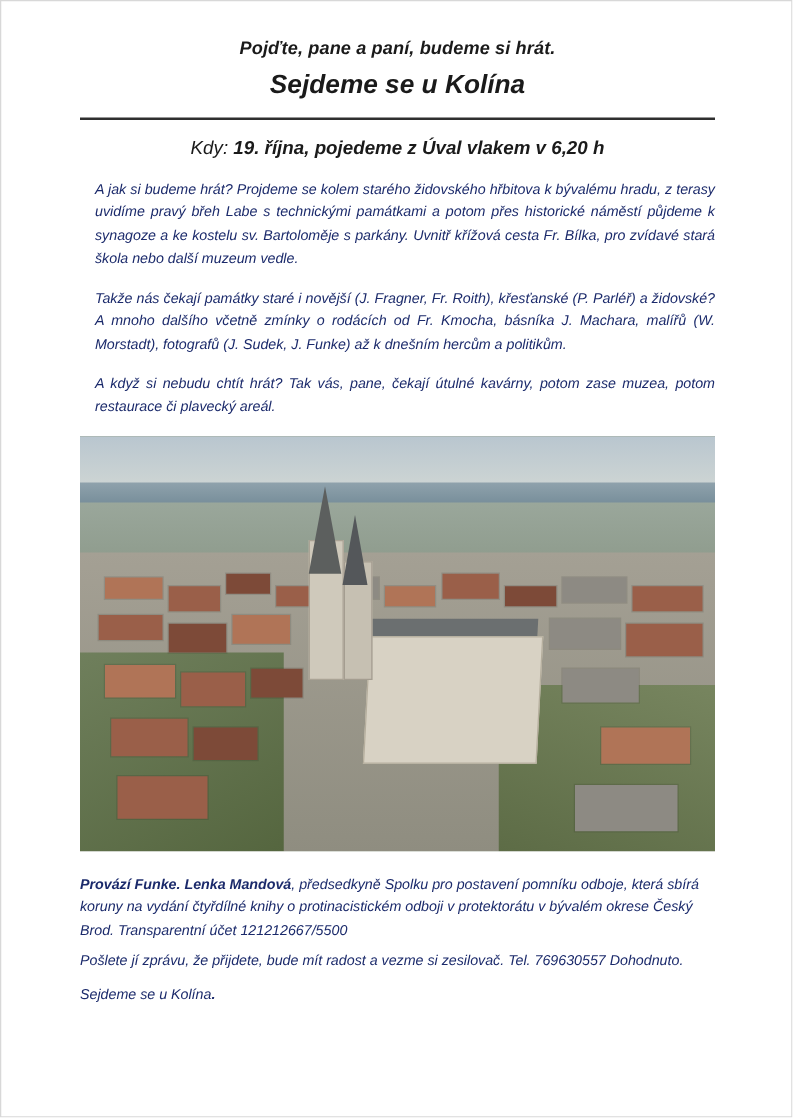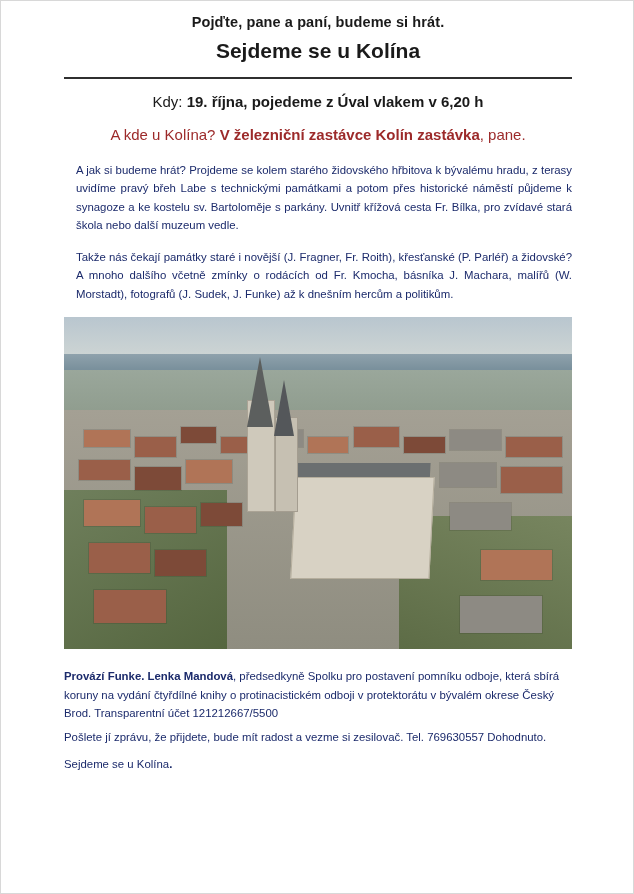--- a/index.html
+++ b/index.html
@@ -15,22 +15,23 @@
     width: 634px;
     height: 894px;
     background: #ffffff;
     box-sizing: border-box;
     overflow: hidden;
     border: 1px solid #d8d8d8;
   }
   .content {
     position: absolute;
     left: 63px;
-    top: 13px;
+    top: 30px;
     width: 508px;
+    font-style: italic;
   }
 
   .title-block {
     text-align: center;
   }
   .kicker {
     font-size: 14.5px;
     font-weight: bold;
     color: #1a1a1a;
     margin-bottom: 9px;
@@ -203,26 +204,24 @@
       <div class="kicker">Pojďte, pane a paní, budeme si hrát.</div>
       <div class="headline">Sejdeme se u Kolína</div>
     </div>
 
     <hr class="rule">
 
     <div class="line-when">
       <span>Kdy: </span><span class="bold">19. října, pojedeme z Úval vlakem v 6,20 h</span>
     </div>
 
-    <div class="line-where">
-      <span>A kde u Kolína? </span><span class="strong">V železniční zastávce Kolín zastávka</span><span>, pane.</span>
-    </div>
 
     <p class="para">A jak si budeme hrát? Projdeme se kolem starého židovského hřbitova k bývalému hradu, z terasy uvidíme pravý břeh Labe s technickými památkami a potom přes historické náměstí půjdeme k synagoze a ke kostelu sv. Bartoloměje s parkány. Uvnitř křížová cesta Fr. Bílka, pro zvídavé stará škola nebo další muzeum vedle.</p>
     <p class="para">Takže nás čekají památky staré i novější (J. Fragner, Fr. Roith), křesťanské (P. Parléř) a židovské? A mnoho dalšího včetně zmínky o rodácích od Fr. Kmocha, básníka J. Machara, malířů (W. Morstadt), fotografů (J. Sudek, J. Funke) až k dnešním hercům a politikům.</p>
+    <p class="para">A když si nebudu chtít hrát? Tak vás, pane, čekají útulné kavárny, potom zase muzea, potom restaurace či plavecký areál.</p>
 
     <div class="photo-wrap">
       <div class="photo">
         <div class="sky"></div>
         <div class="river"></div>
         <div class="far-town"></div>
         <div class="town"></div>
         <div class="park-left"></div>
         <div class="park-right"></div>
 

